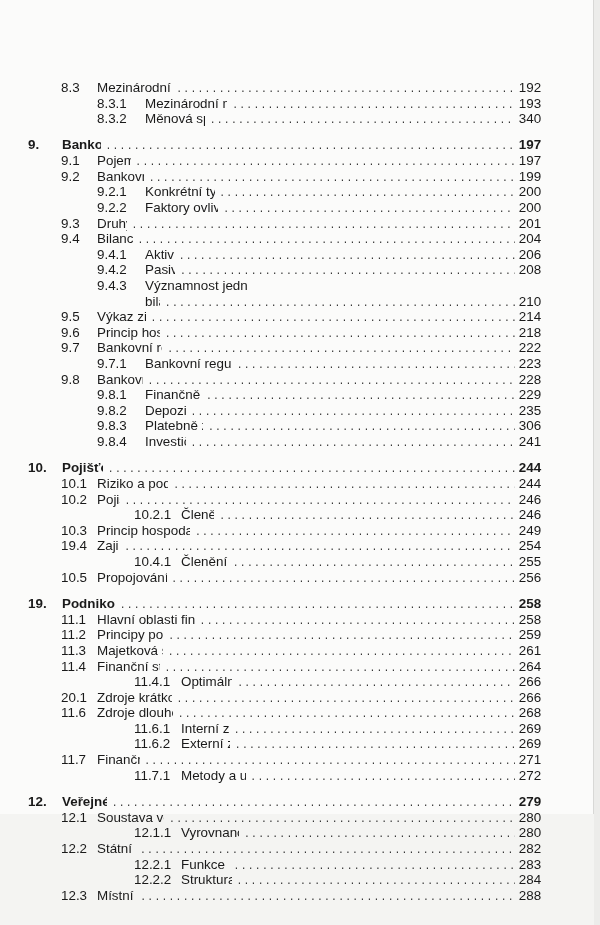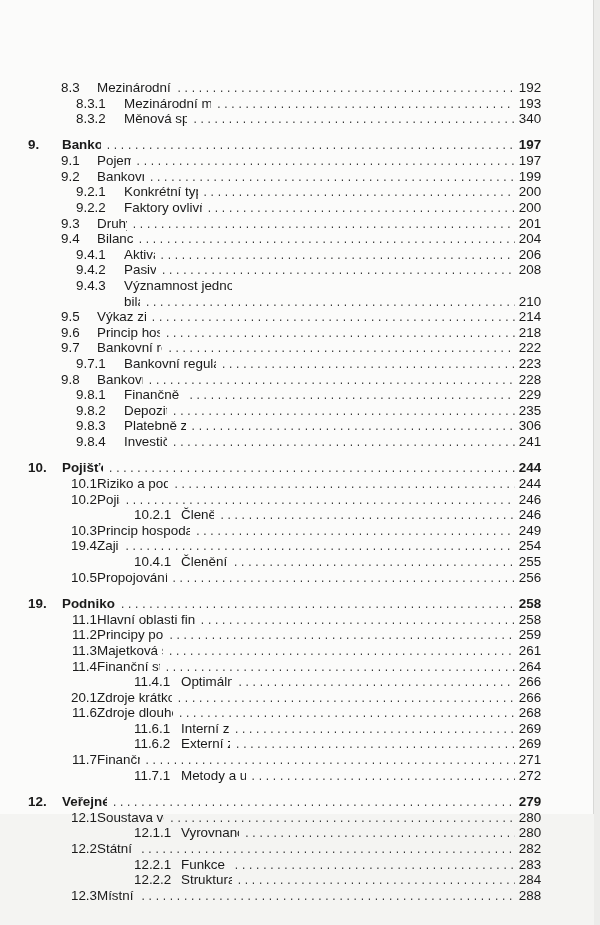--- a/index.html
+++ b/index.html
@@ -53,22 +53,22 @@
       font-weight: bold;
       height: 17px;
       line-height: 17px;
     }
     .num {
       flex: 0 0 auto;
       display: inline-block;
     }
     .chapter .num { width: 34px; }
     .lvl1 .num { width: 36px; margin-left: 33px; }
-    .lvl1.wide .num { width: 36px; margin-left: 33px; text-align: right; }
-    .lvl2 .num { width: 48px; margin-left: 48px; }
+    .lvl1.wide .num { width: 36px; margin-left: 33px; }
+    .lvl2 .num { width: 48px; margin-left: 69px; }
     .lvl2.wide .num { width: 47px; margin-left: 106px; }
     .title {
       flex: 0 1 auto;
       overflow: hidden;
     }
     .leader {
       flex: 1 1 auto;
       overflow: hidden;
       color: #333;
       letter-spacing: 3.2px;

